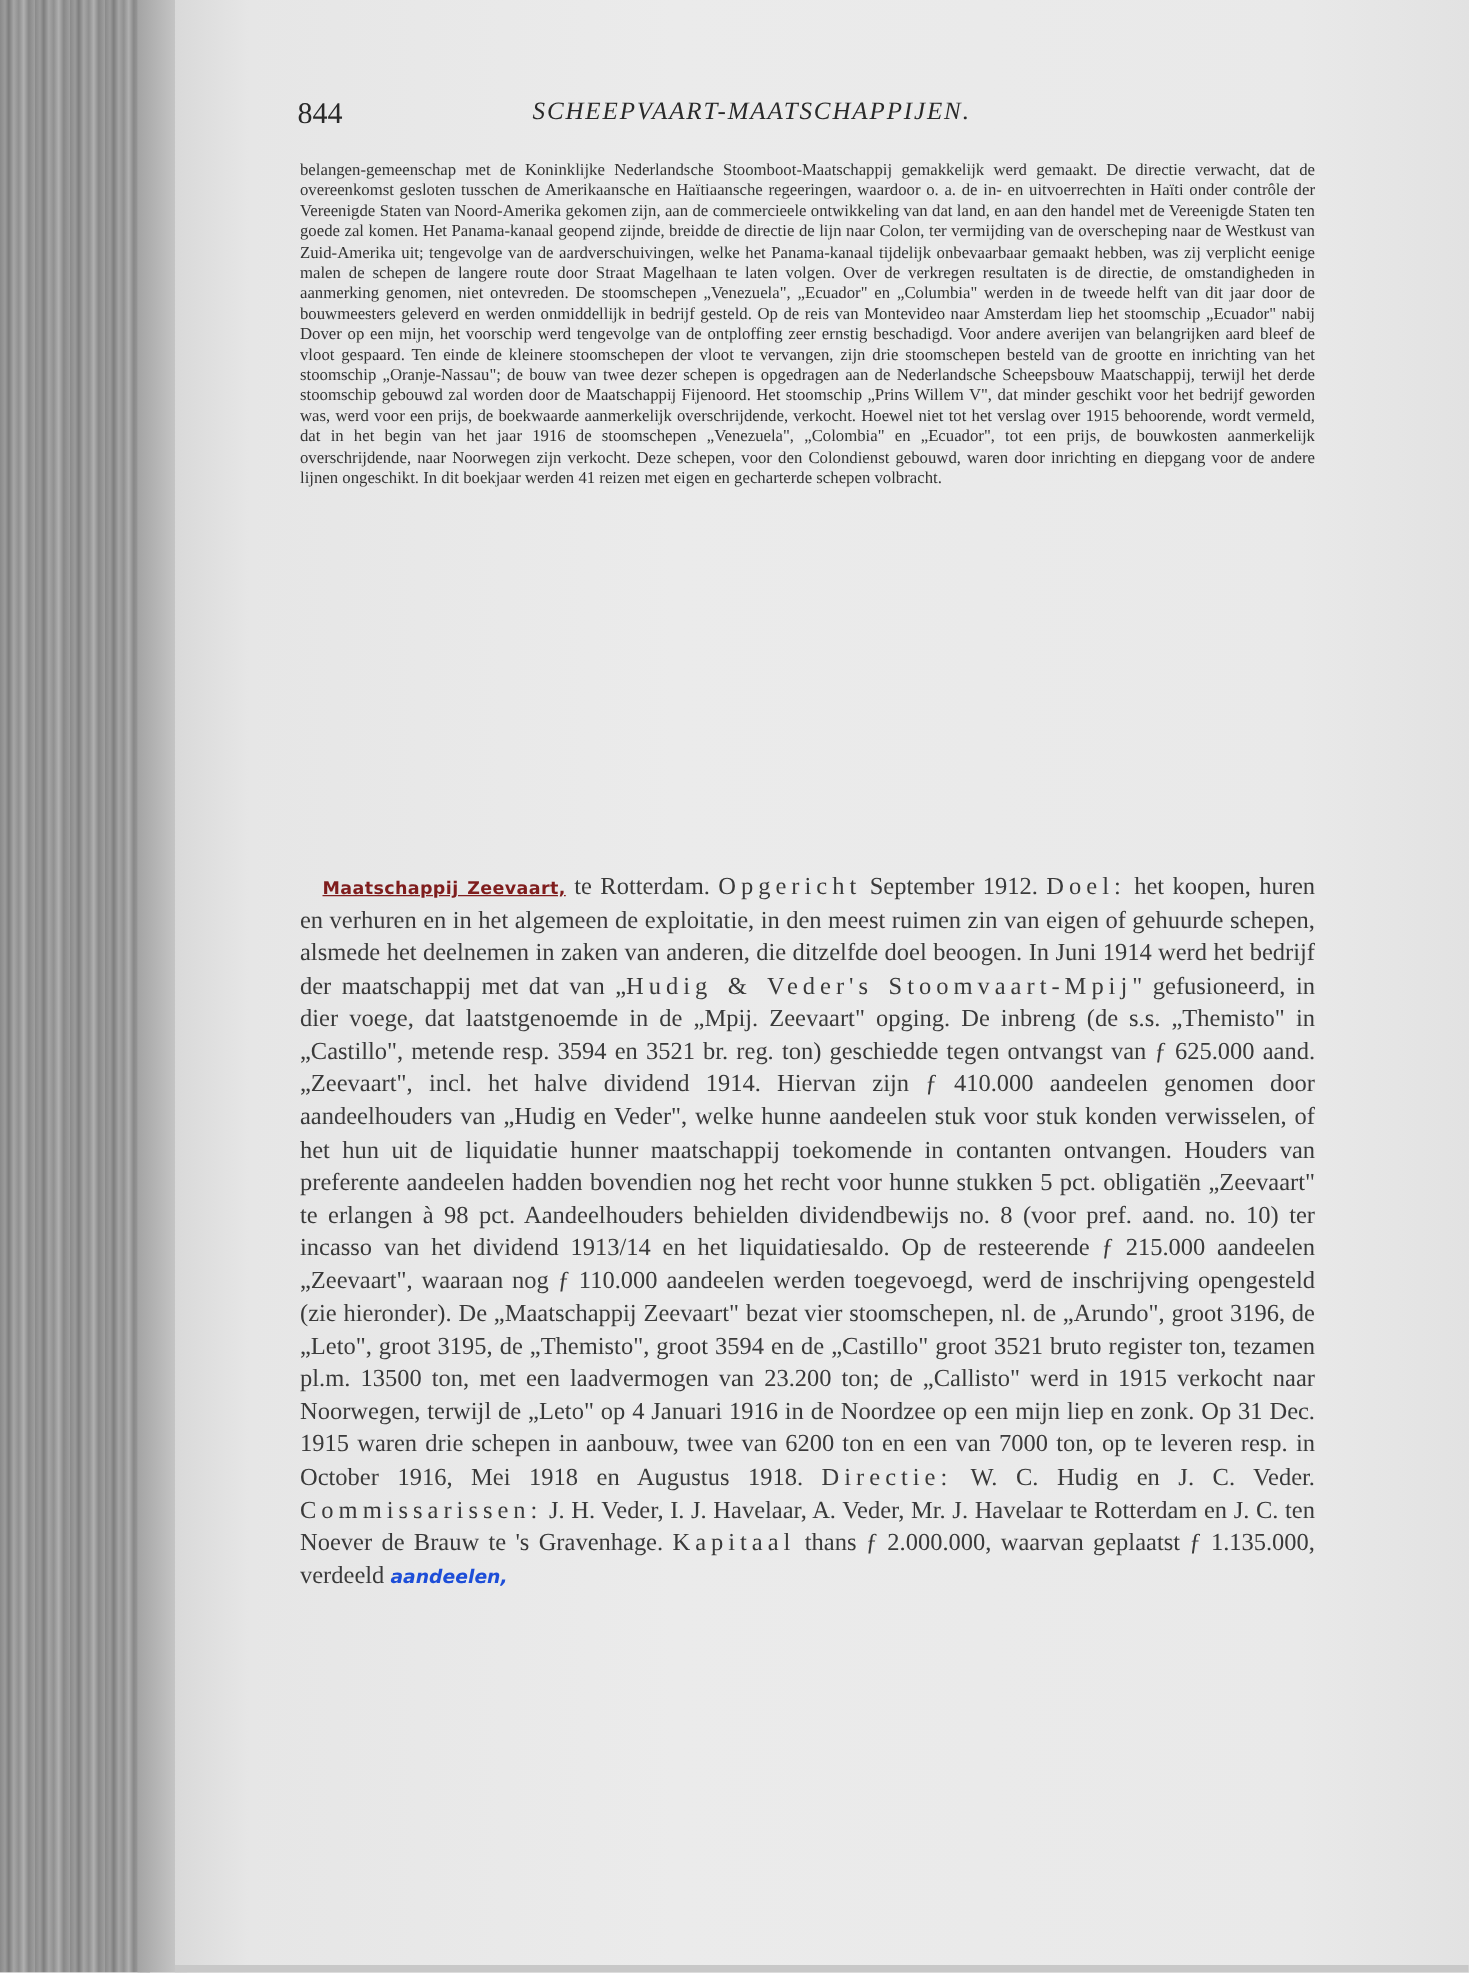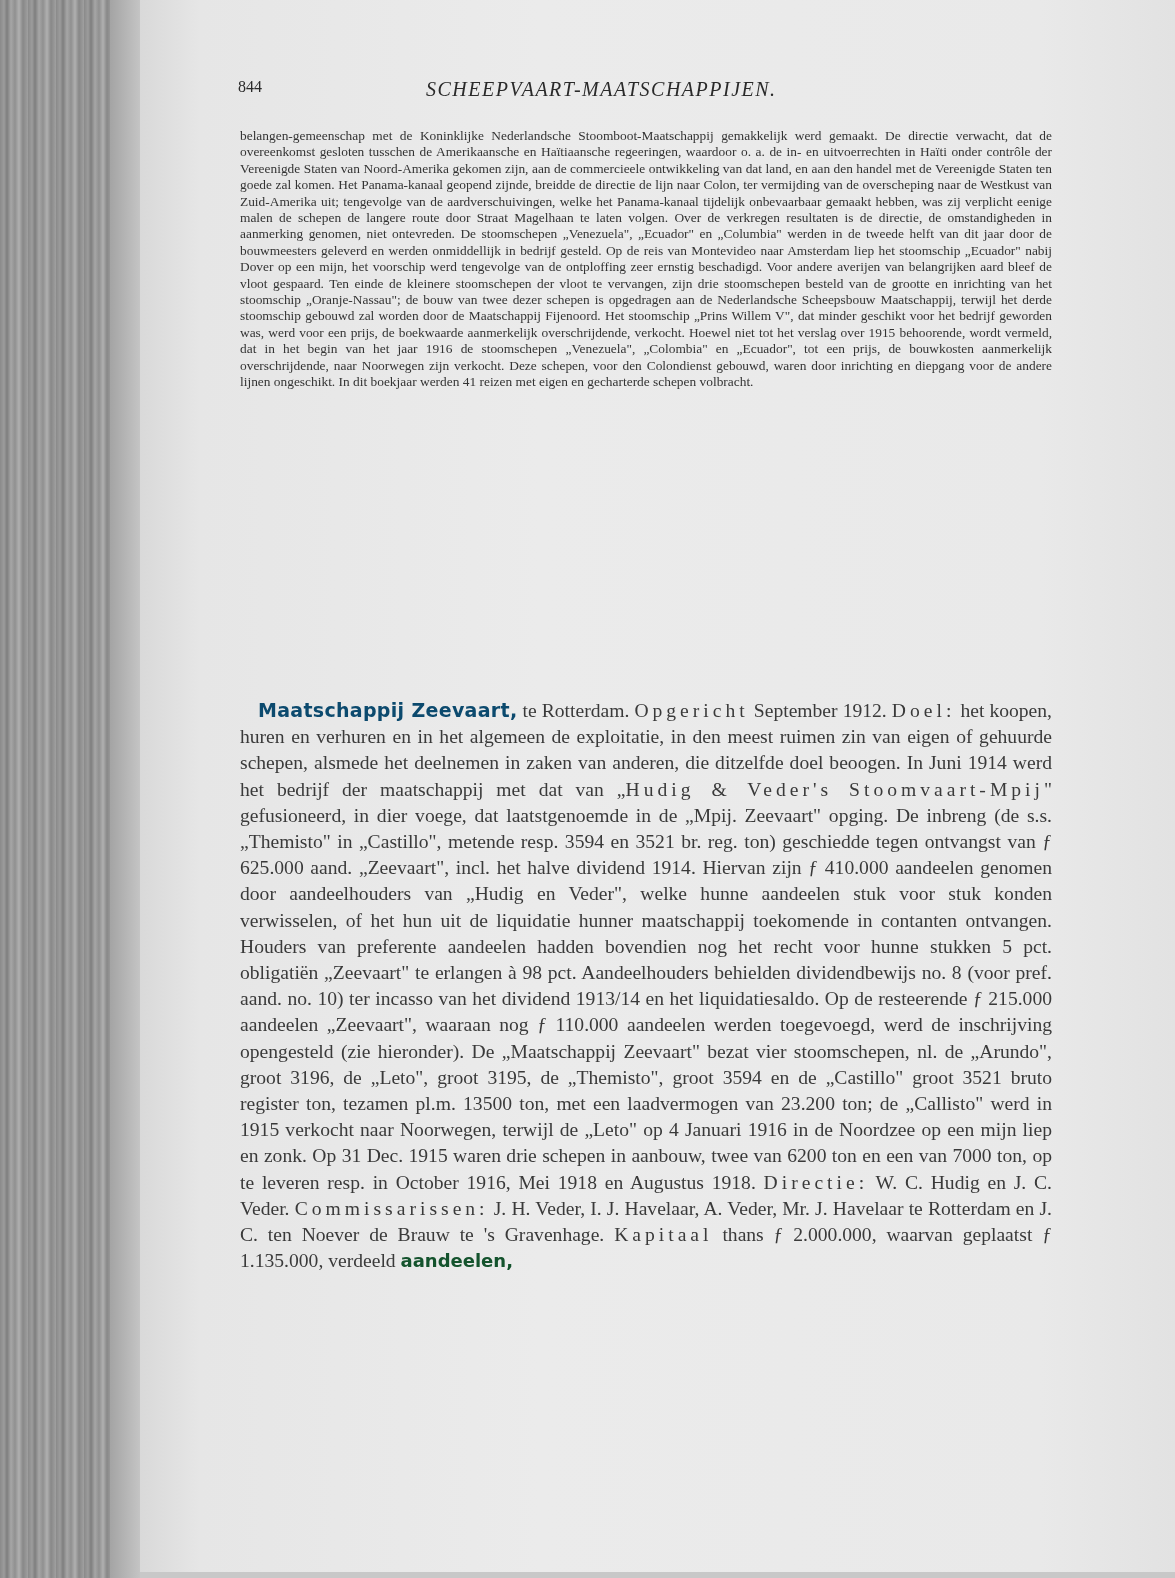--- a/index.html
+++ b/index.html
@@ -20,45 +20,45 @@
     }
     .page {
       position: absolute; left: 140px; top: 0; width: 1035px; height: 1578px;
       background: linear-gradient(90deg, #d9d9d9 0px, #e6e6e6 60px, #ebebeb 400px, #e9e9e9 900px, #e2e2e2 1035px);
     }
     .header {
       position: absolute; left: 232px; top: 76px; width: 820px; height: 30px;
       color: #2a2a2a;
     }
     .page-number {
-      position: absolute; left: 6px; top: 2px; font-size: 16px;
+      position: absolute; left: 6px; top: 2px; font-size: 24px;
       font-family: "Liberation Serif", serif;
     }
     .running-title {
       position: absolute; left: 194px; top: 2px; font-size: 20px; font-style: italic;
       letter-spacing: 1.5px; font-family: "Liberation Serif", serif;
     }
     .small-text {
       position: absolute; left: 240px; top: 128px; width: 812px;
       font-family: Liberation Serif, serif; font-size: 13.4px; line-height: 16.4px;
       color: #333; text-align: justify;
     }
     .small-text p { margin: 0; }
     .entry {
       position: absolute; left: 240px; top: 697px; width: 812px;
       font-family: "Liberation Serif", serif; font-size: 19.6px; line-height: 26.2px;
       color: #3a3a3a; text-align: justify;
     }
     .entry p { margin: 0; text-indent: 18px; }
     .company-name {
-      font-family: "DejaVu Sans", sans-serif; font-weight: bold; font-size: 19px;
-      color: #0c4a6e; letter-spacing: 0.3px;
+      font-family: "DejaVu Sans", sans-serif; font-weight: bold; font-size: 14px;
+      color: #7f1d1d; letter-spacing: 0.3px; text-decoration: underline;
     }
     .spaced { letter-spacing: 4px; }
-    .bold-sans { font-family: "DejaVu Sans", sans-serif; font-weight: bold; font-size: 18px; color: #14532d; }
+    .bold-sans { font-family: "DejaVu Sans", sans-serif; font-weight: bold; font-size: 15px; color: #1d4ed8; font-style: italic; }
     .bottom-edge {
       position: absolute; left: 140px; top: 1572px; width: 1035px; height: 6px;
       background: #c8c8c8;
     }
   </style>
 </head>
 <body>
 
 <div class="spine"></div>
 <div class="spine-fade"></div>

